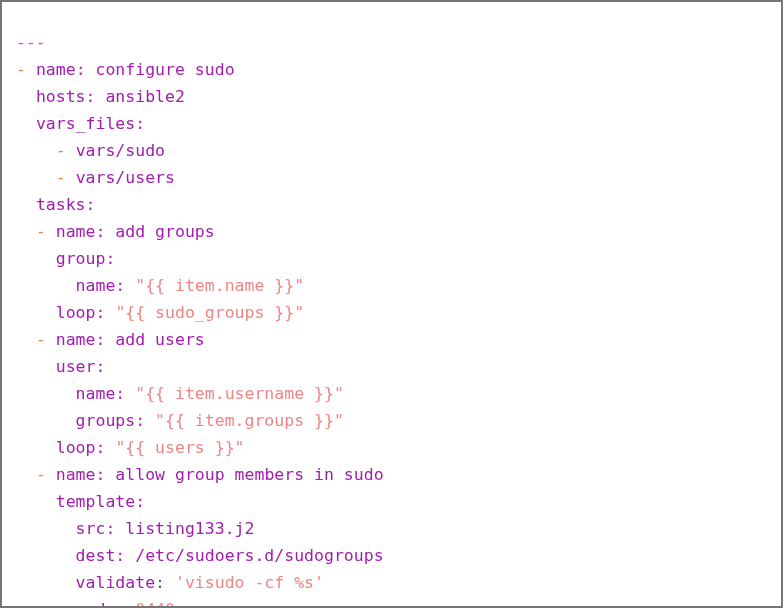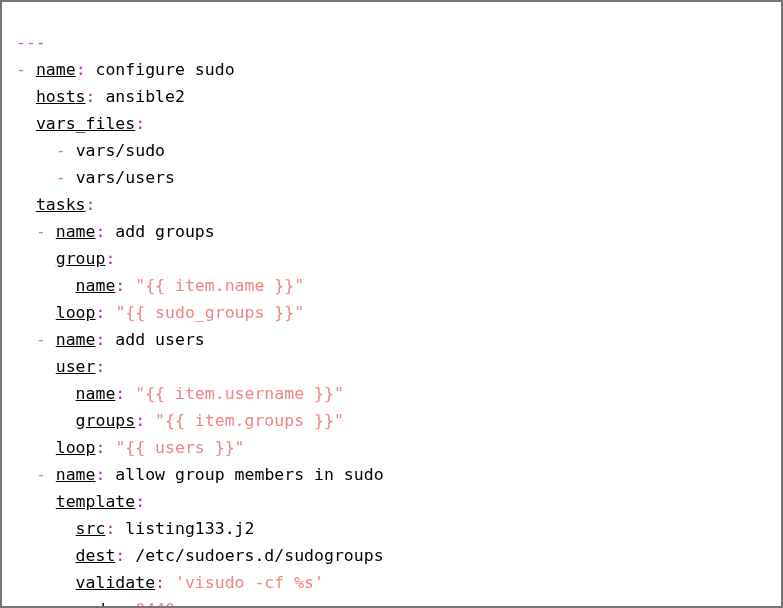--- a/index.html
+++ b/index.html
@@ -31,23 +31,23 @@
     letter-spacing: 0px;
   }
   .ln {
     display: block;
     height: 27px;
     white-space: pre;
   }
   
   .tok-doc     { color: #c755c7; }          
   .tok-dash    { color: #e8833a; }          
-  .tok-key     { color: #000000; text-decoration: underline; }          
+  .tok-key     { color: #a21caf; }          
   .tok-colon   { color: #b429b4; }          
-  .tok-plain   { color: #000000; }          
+  .tok-plain   { color: #a21caf; }          
   .tok-str     { color: #ef8585; }          
   .tok-num     { color: #ef8585; }          
 </style>
 </head>
 <body>
 
 <div id="code-listing">
   <pre class="code-body"><code><span class="ln"><span class="tok-doc">---</span></span><span class="ln"><span class="tok-dash">- </span><span class="tok-key">name</span><span class="tok-colon">:</span><span class="tok-plain"> configure sudo</span></span><span class="ln"><span>  </span><span class="tok-key">hosts</span><span class="tok-colon">:</span><span class="tok-plain"> ansible2</span></span><span class="ln"><span>  </span><span class="tok-key">vars_files</span><span class="tok-colon">:</span></span><span class="ln"><span>    </span><span class="tok-dash">- </span><span class="tok-plain">vars/sudo</span></span><span class="ln"><span>    </span><span class="tok-dash">- </span><span class="tok-plain">vars/users</span></span><span class="ln"><span>  </span><span class="tok-key">tasks</span><span class="tok-colon">:</span></span><span class="ln"><span>  </span><span class="tok-dash">- </span><span class="tok-key">name</span><span class="tok-colon">:</span><span class="tok-plain"> add groups</span></span><span class="ln"><span>    </span><span class="tok-key">group</span><span class="tok-colon">:</span></span><span class="ln"><span>      </span><span class="tok-key">name</span><span class="tok-colon">:</span><span class="tok-plain"> </span><span class="tok-str">"{{ item.name }}"</span></span><span class="ln"><span>    </span><span class="tok-key">loop</span><span class="tok-colon">:</span><span class="tok-plain"> </span><span class="tok-str">"{{ sudo_groups }}"</span></span><span class="ln"><span>  </span><span class="tok-dash">- </span><span class="tok-key">name</span><span class="tok-colon">:</span><span class="tok-plain"> add users</span></span><span class="ln"><span>    </span><span class="tok-key">user</span><span class="tok-colon">:</span></span><span class="ln"><span>      </span><span class="tok-key">name</span><span class="tok-colon">:</span><span class="tok-plain"> </span><span class="tok-str">"{{ item.username }}"</span></span><span class="ln"><span>      </span><span class="tok-key">groups</span><span class="tok-colon">:</span><span class="tok-plain"> </span><span class="tok-str">"{{ item.groups }}"</span></span><span class="ln"><span>    </span><span class="tok-key">loop</span><span class="tok-colon">:</span><span class="tok-plain"> </span><span class="tok-str">"{{ users }}"</span></span><span class="ln"><span>  </span><span class="tok-dash">- </span><span class="tok-key">name</span><span class="tok-colon">:</span><span class="tok-plain"> allow group members in sudo</span></span><span class="ln"><span>    </span><span class="tok-key">template</span><span class="tok-colon">:</span></span><span class="ln"><span>      </span><span class="tok-key">src</span><span class="tok-colon">:</span><span class="tok-plain"> listing133.j2</span></span><span class="ln"><span>      </span><span class="tok-key">dest</span><span class="tok-colon">:</span><span class="tok-plain"> /etc/sudoers.d/sudogroups</span></span><span class="ln"><span>      </span><span class="tok-key">validate</span><span class="tok-colon">:</span><span class="tok-plain"> </span><span class="tok-str">'visudo -cf %s'</span></span><span class="ln"><span>      </span><span class="tok-key">mode</span><span class="tok-colon">:</span><span class="tok-plain"> </span><span class="tok-num">0440</span></span></code></pre>
 </div>
 

